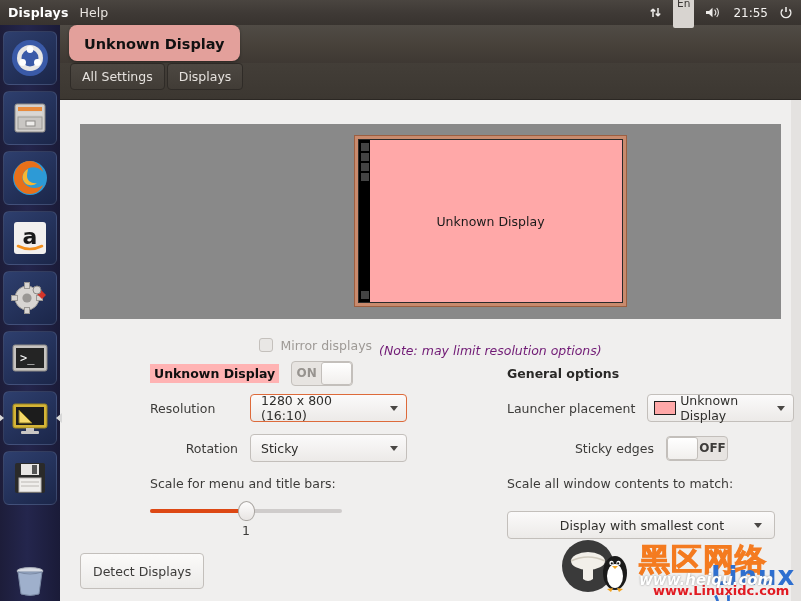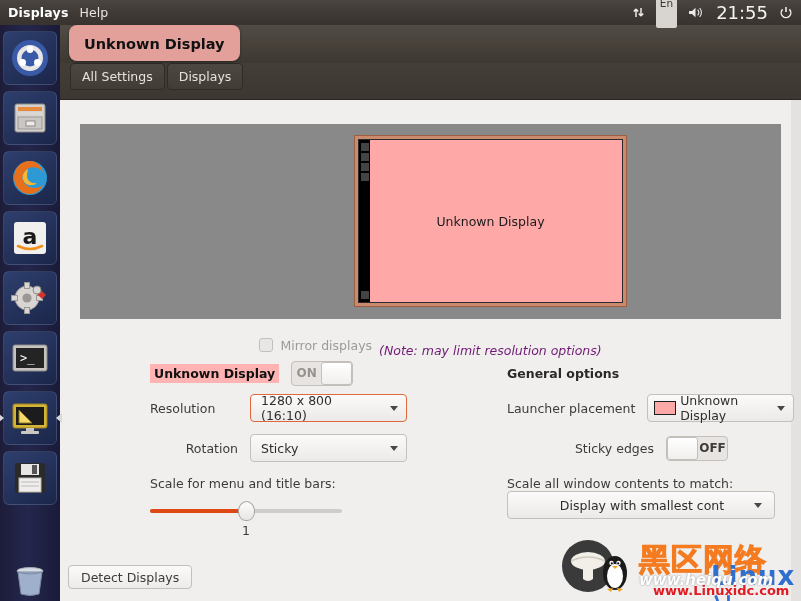--- a/index.html
+++ b/index.html
@@ -36,21 +36,21 @@
   .panel-right {
     margin-left: auto; display: flex; align-items: center;
     gap: 11px; padding-right: 8px;
   }
   .ind { color: #eceae8; font-size: 12px; line-height: 1; display:flex; align-items:center;}
   .kb-ind {
     background: #d8d4d0; color: #3a3734;
     font-size: 10.5px; padding: 1px 4px 18px 4px; border-radius: 2px;
     line-height: 1.1;
   }
-  .clock { color: #f4f2f0; font-size: 18px; }
+  .clock { color: #f4f2f0; font-size: 12px; }
 
   
   .launcher {
     position: absolute; left: 0; top: 25px;
     width: 60px; height: 576px;
     background: linear-gradient(90deg,#1d1d3a 0%, #24264d 45%, #1a1b38 100%);
     z-index: 30;
     padding-top: 3px;
   }
   .li {
@@ -248,22 +248,22 @@
     width: 17px; height: 20px; border-radius: 50% 50% 45% 45%;
     background: linear-gradient(180deg,#fdfcfc,#e8e5e3);
     border: 1px solid #aaa6a2;
   }
   .slider-val {
     width: 192px; text-align: center;
     font-size: 12.5px; color: #3c3b39; margin-top: 2px;
   }
 
   .detect-btn {
-    position: absolute; left: 8px; bottom: 12px;
-    height: 24px; padding: 0 12px;
+    position: absolute; left: 20px; bottom: 12px;
+    height: 36px; padding: 0 12px;
     display: flex; align-items: center;
     font-size: 12.5px; color: #3c3b39;
     background: linear-gradient(180deg,#fbfaf9 0%, #ecebe9 100%);
     border: 1px solid #c3bfbb; border-radius: 4px;
   }
 
   
   .tooltip {
     position: absolute; left: 69px; top: 25px;
     z-index: 60;
@@ -529,21 +529,21 @@
           <div class="row" style="height:40px;">
             <span class="lbl" style="width:147px;text-align:right;">Sticky edges</span>
             <div class="toggle off" style="margin-left:12px;">
               <span class="knob"></span>
               <span class="tl">OFF</span>
             </div>
           </div>
 
           <div style="margin-top:8px;">
             <div class="lbl">Scale all window contents to match:</div>
-            <div class="combo" style="width:268px;margin-top:0;justify-content:center;position:relative;">
+            <div class="combo" style="width:268px;margin-top:20px;justify-content:center;position:relative;">
               <span>Display with smallest cont</span>
               <span class="caret" style="position:absolute;right:12px;"></span>
             </div>
           </div>
         </div>
       </div>
 
       <div class="detect-btn">Detect Displays</div>
     </div>
   </div>

